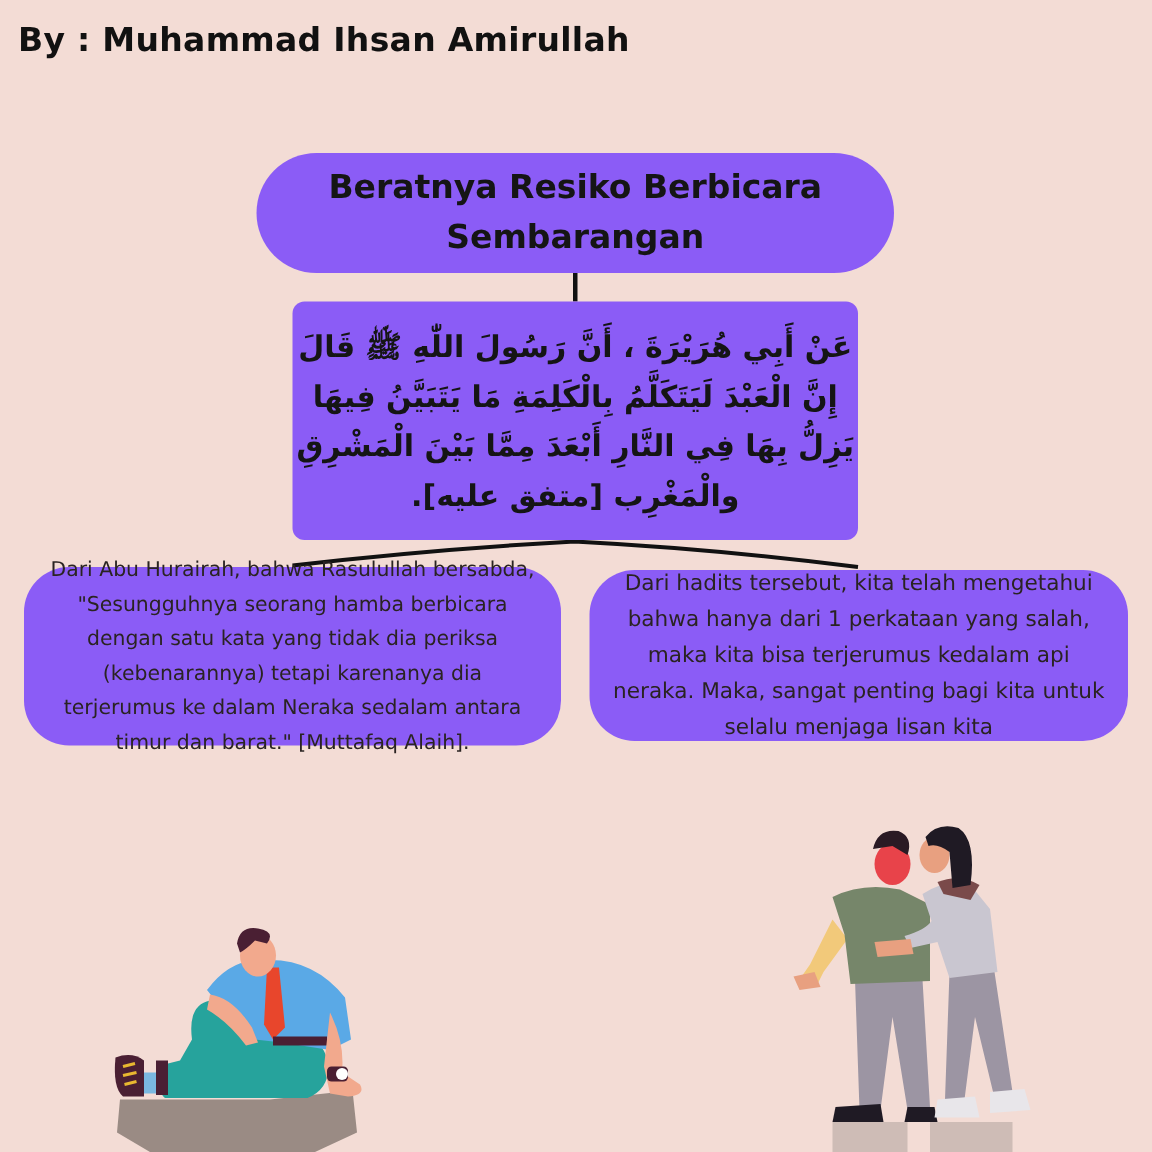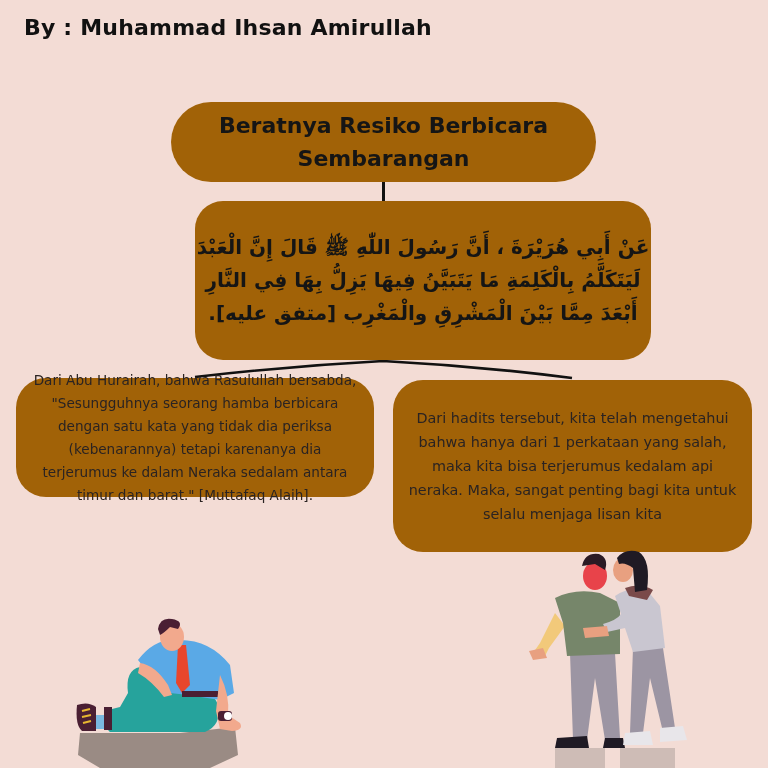--- a/index.html
+++ b/index.html
@@ -10,33 +10,33 @@
       width: 768px;
       height: 768px;
       position: relative;
       overflow: hidden;
       background: #F3DCD5;
       font-family: "DejaVu Sans", sans-serif;
       color: #1a1a1a;
     }
     .author {
       position: absolute;
-      left: 24px;
+      left: 12px;
       top: 12px;
       font-family: "DejaVu Sans", sans-serif;
       font-weight: bold;
       font-size: 22px;
       line-height: 31px;
       color: #111;
       letter-spacing: 0.2px;
       text-align: center;
     }
     .box {
       position: absolute;
-      background: #a16207;
+      background: #8b5cf6;
       box-sizing: border-box;
       display: flex;
       align-items: center;
       justify-content: center;
       text-align: center;
     }
     .title-box {
       left: 171px;
       top: 102px;
       width: 425px;
@@ -44,23 +44,23 @@
       border-radius: 40px;
       font-weight: bold;
       font-size: 22px;
       line-height: 33px;
       color: #151515;
       padding: 0 26px;
     }
     .arabic-box {
       left: 195px;
       top: 201px;
-      width: 456px;
+      width: 377px;
       height: 159px;
-      border-radius: 28px;
+      border-radius: 8px;
       padding: 6px 0;
     }
     .arabic-text {
       direction: rtl;
       font-family: "DejaVu Sans", sans-serif;
       font-weight: bold;
       font-size: 20px;
       line-height: 33px;
       color: #151515;
       text-align: center;
@@ -73,21 +73,21 @@
       border-radius: 30px;
       padding: 8px 14px;
       font-size: 13.6px;
       line-height: 23px;
       color: #2a2322;
     }
     .right-box {
       left: 393px;
       top: 380px;
       width: 359px;
-      height: 172px;
+      height: 114px;
       border-radius: 30px;
       padding: 8px 12px;
       font-size: 14.4px;
       line-height: 24px;
       color: #2a2322;
     }
     .connectors {
       position: absolute;
       left: 0;
       top: 0;

